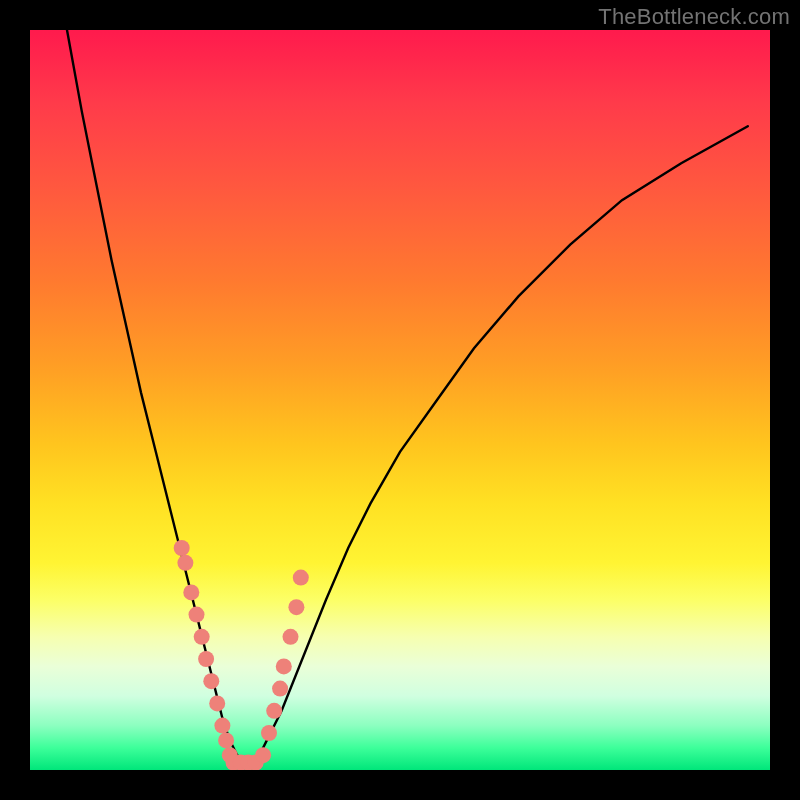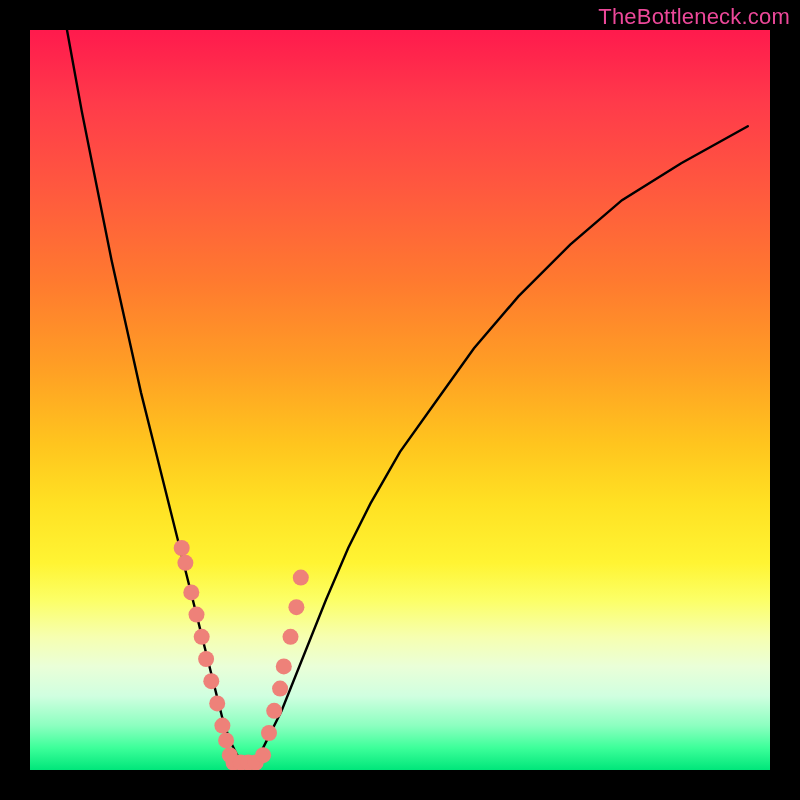--- a/index.html
+++ b/index.html
@@ -45,21 +45,21 @@
   .plot-area svg {
     position: absolute;
     inset: 0;
     width: 740px;
     height: 740px;
   }
   .watermark {
     position: absolute;
     top: 4px;
     right: 10px;
-    color: #ec4899;
+    color: #737373;
     font-size: 22px;
     font-weight: 500;
     letter-spacing: 0.2px;
     user-select: none;
   }
 </style>
 </head>
 <body>
 
 <div class="frame">

